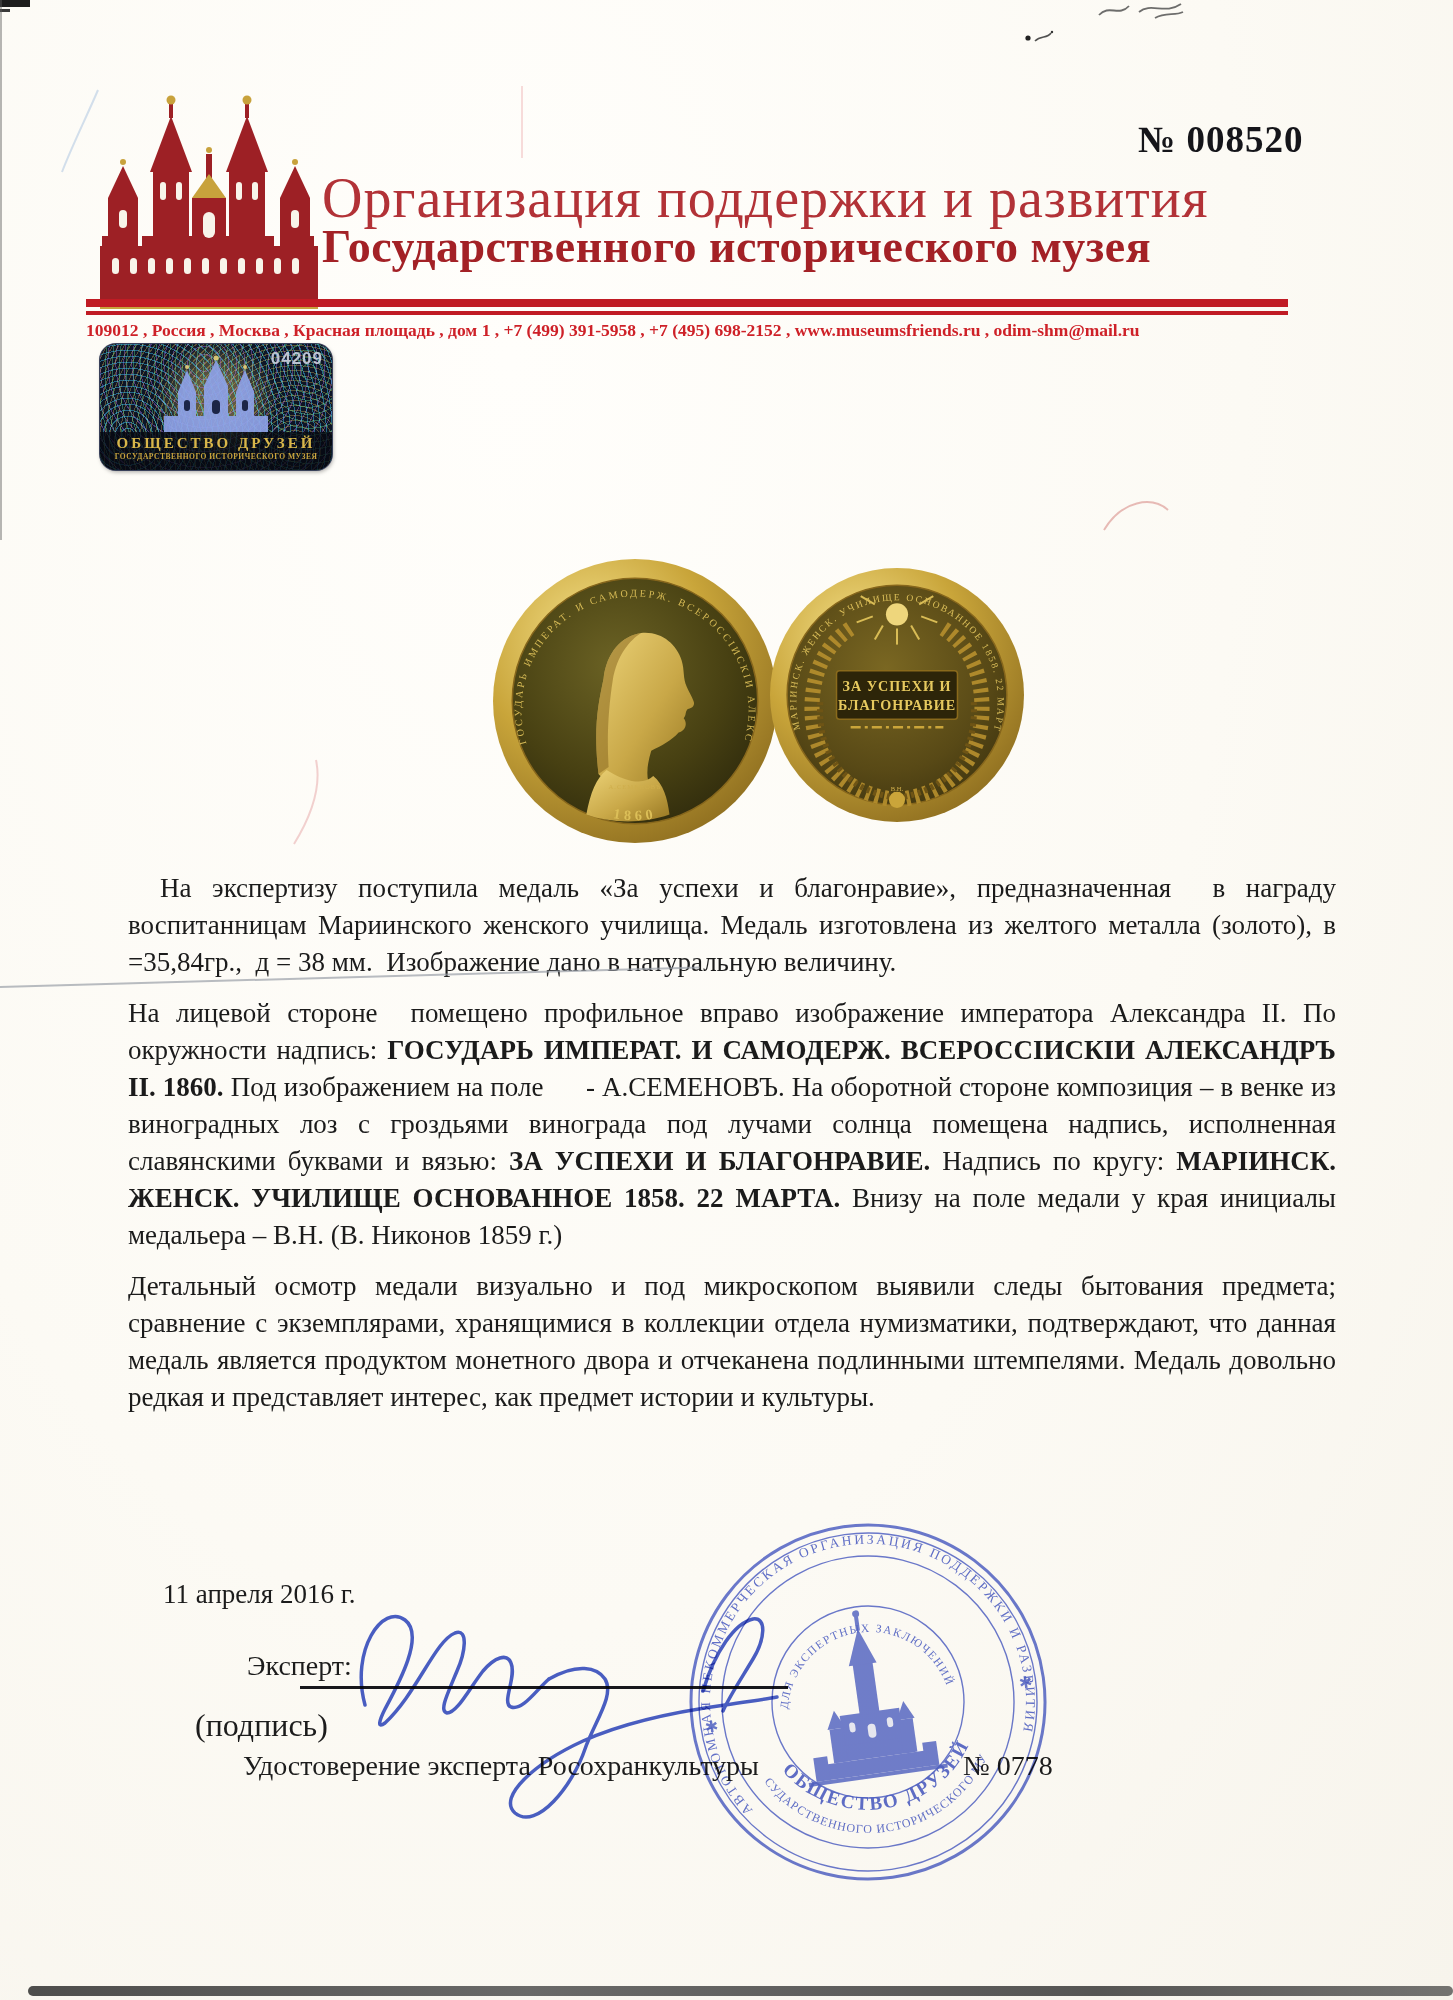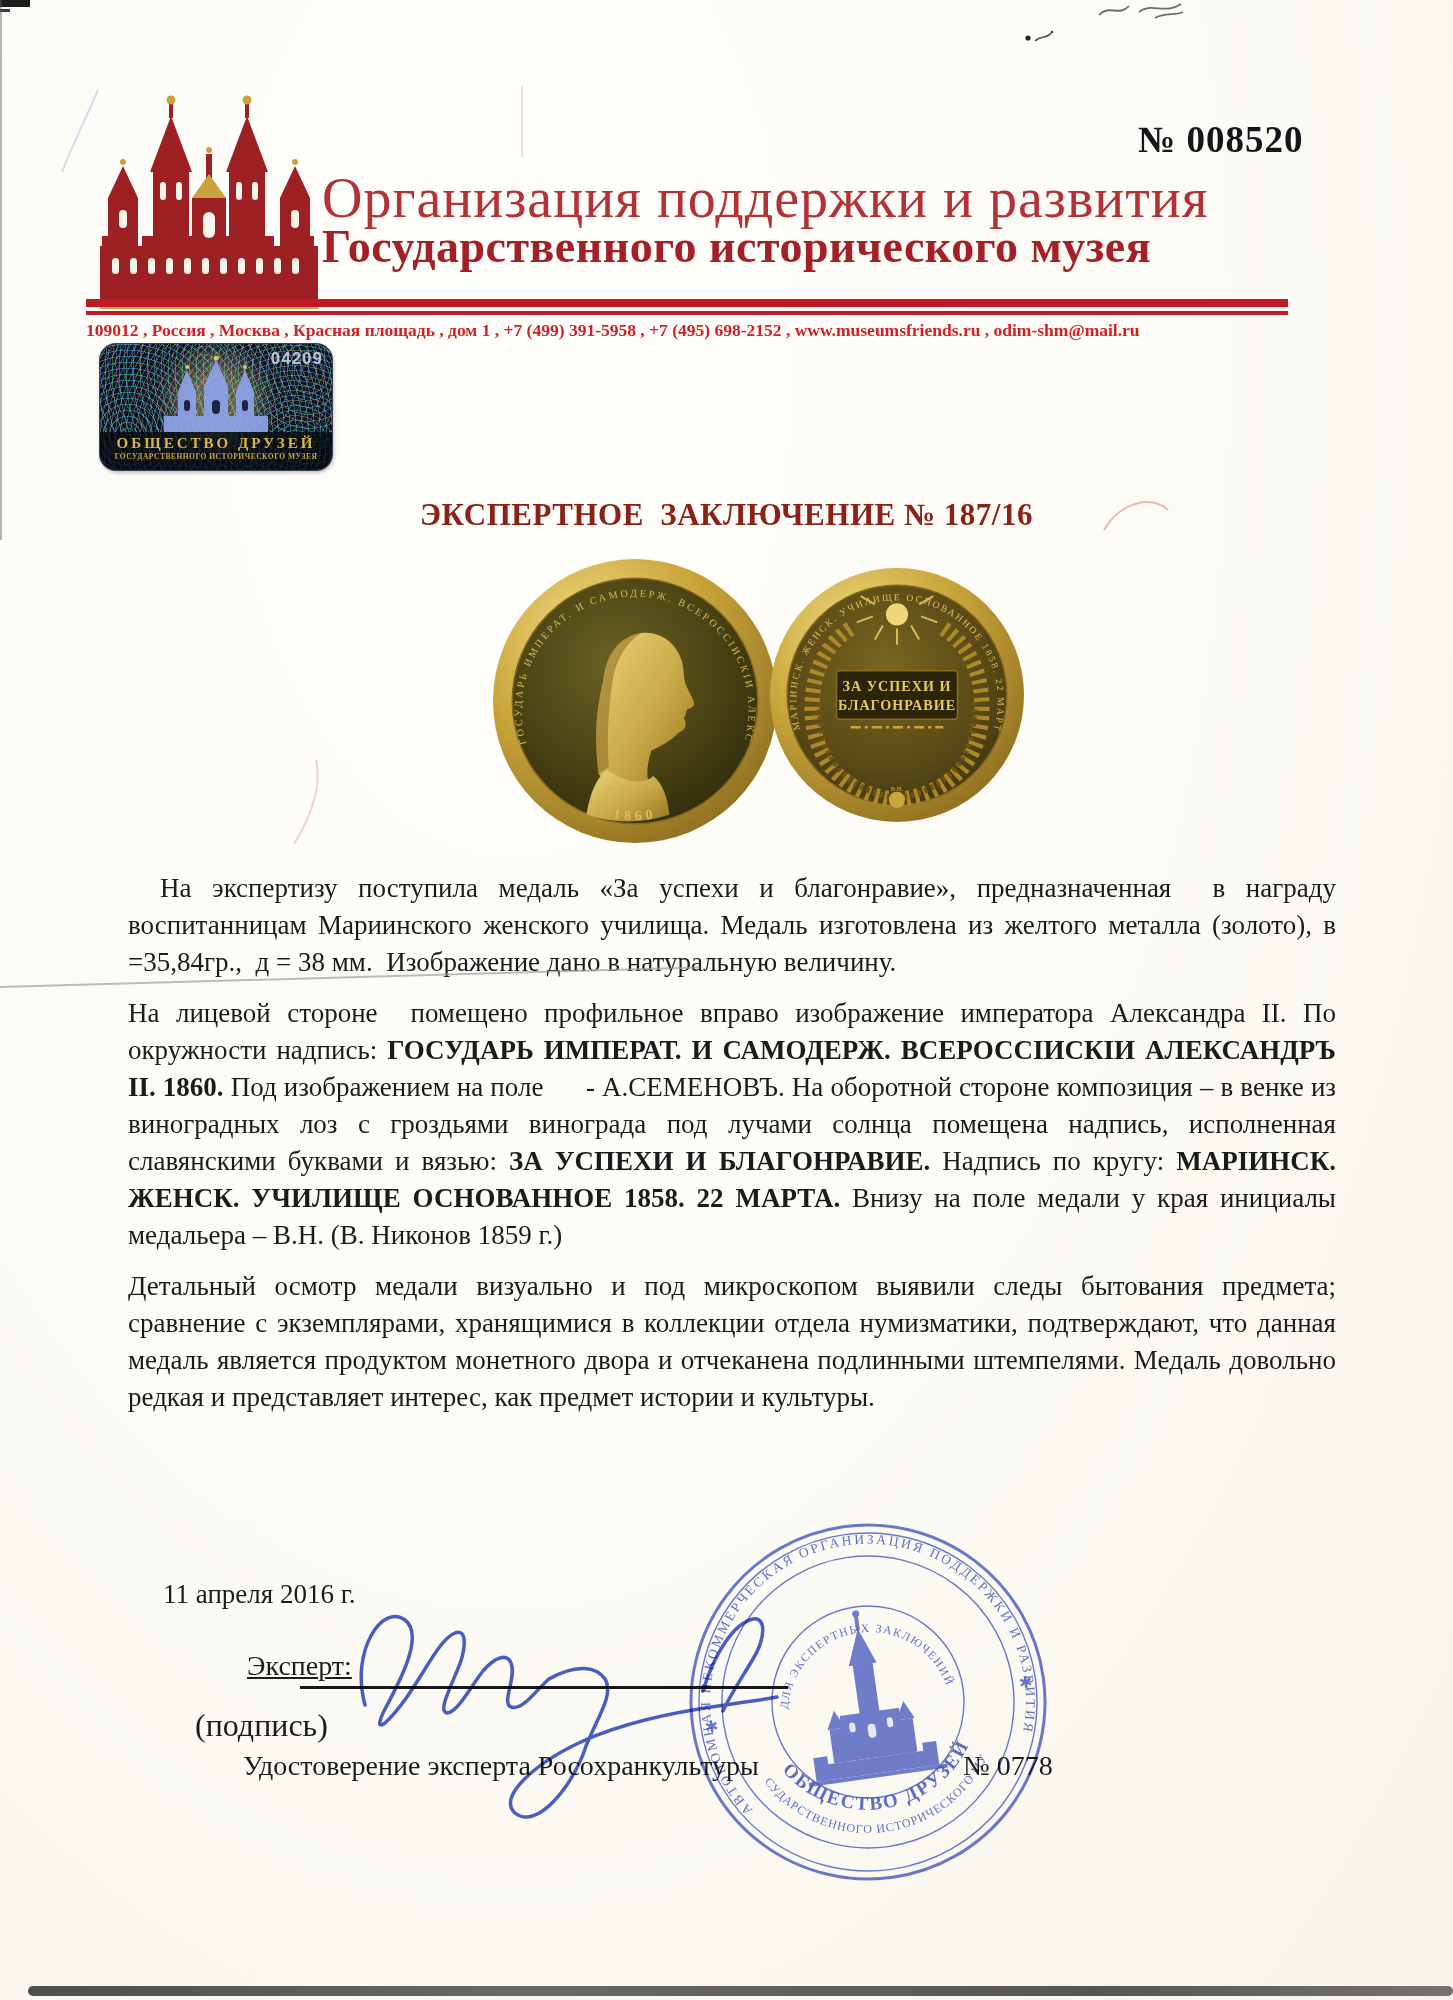--- a/index.html
+++ b/index.html
@@ -37,21 +37,21 @@
 
   
   .body-text{position:absolute;left:128px;top:870px;width:1208px;font-size:27px;line-height:37px;text-align:justify;color:#1b1b1b;}
   .body-text p{margin:0 0 14px 0;}
   .body-text p.indent{text-indent:32px;}
   .b{font-weight:bold;}
 
   .date-line{position:absolute;left:163px;top:1579px;font-size:27px;}
 
   
-  .expert-label{position:absolute;left:247px;top:1650px;font-size:28px;text-decoration:underline;}
+  .expert-label{position:absolute;left:247px;top:1650px;font-size:28px;}
   .sig-rule{position:absolute;left:300px;top:1686px;width:488px;border-top:3px solid #17171c;}
   .expert-name{position:absolute;left:810px;top:1650px;font-size:26px;font-weight:bold;font-style:italic;white-space:nowrap;}
   .sig-caption{position:absolute;left:195px;top:1707px;font-size:32px;}
   .cert-line{position:absolute;left:243px;top:1750px;font-size:28px;}
   .cert-num{position:absolute;left:963px;top:1750px;font-size:28px;}
 
   .signature{position:absolute;left:295px;top:1585px;mix-blend-mode:multiply;}
   .stamp-wrap{position:absolute;left:678px;top:1512px;width:380px;height:380px;transform:rotate(-8deg);mix-blend-mode:multiply;opacity:.92;}
 
   
@@ -158,21 +158,20 @@
           <rect x="86" y="48" width="6" height="11" rx="3"></rect>
       </g>
     </svg>
     <div class="holo-num">04209</div>
     <div class="band">
       <div class="soc">ОБЩЕСТВО ДРУЗЕЙ</div>
       <div class="mus">ГОСУДАРСТВЕННОГО ИСТОРИЧЕСКОГО МУЗЕЯ</div>
     </div>
   </div>
 
-  <div class="doc-title">ЭКСПЕРТНОЕ&nbsp; ЗАКЛЮЧЕНИЕ № 187/16</div>
 
   <svg class="medal" style="left:493px;top:559px;" width="284" height="284" viewBox="0 0 280 280">
     <defs>
       <radialGradient id="gRim" cx="35%" cy="28%" r="90%">
         <stop offset="0%" stop-color="#f4e089"></stop>
           <stop offset="45%" stop-color="#c9a53a"></stop>
           <stop offset="100%" stop-color="#7e5f18"></stop>
       </radialGradient>
       <radialGradient id="gField" cx="42%" cy="35%" r="85%">
         <stop offset="0%" stop-color="#6b6224"></stop>

